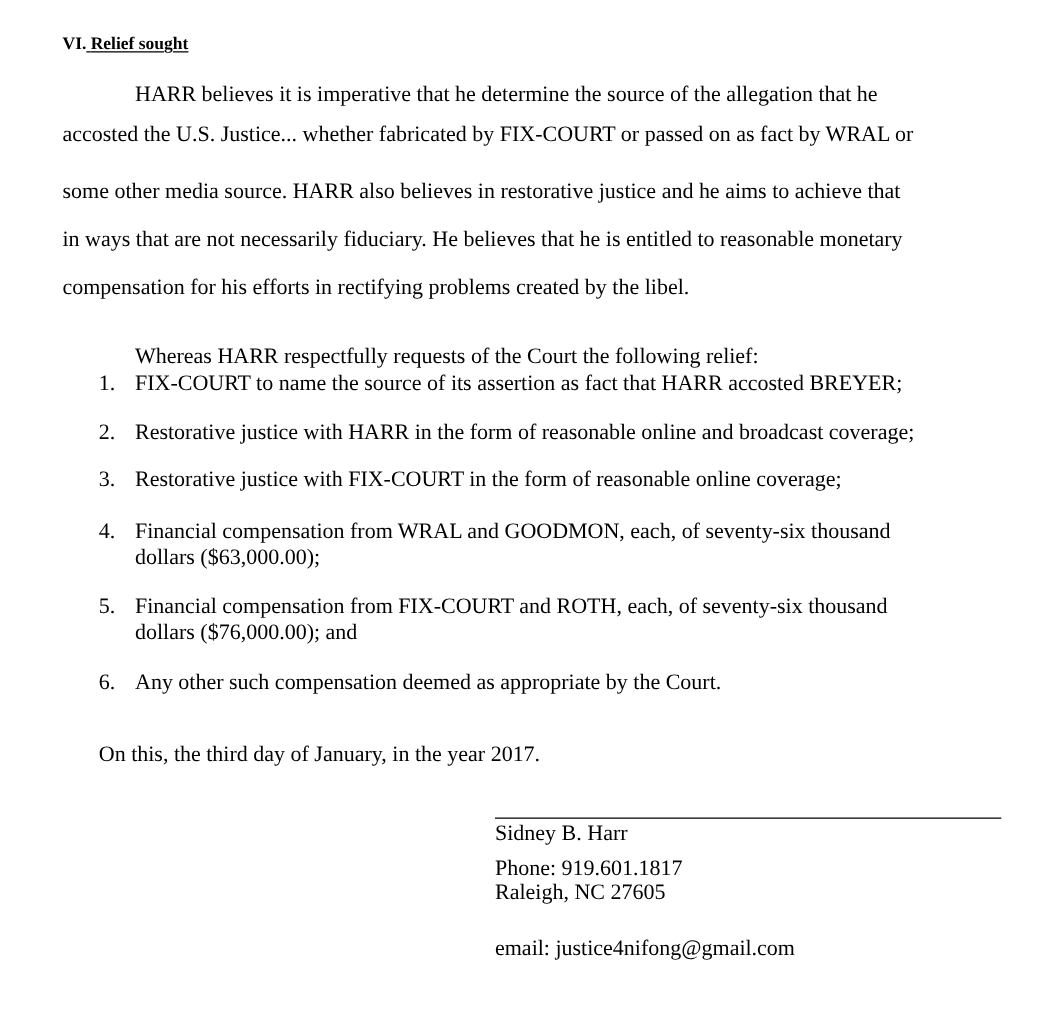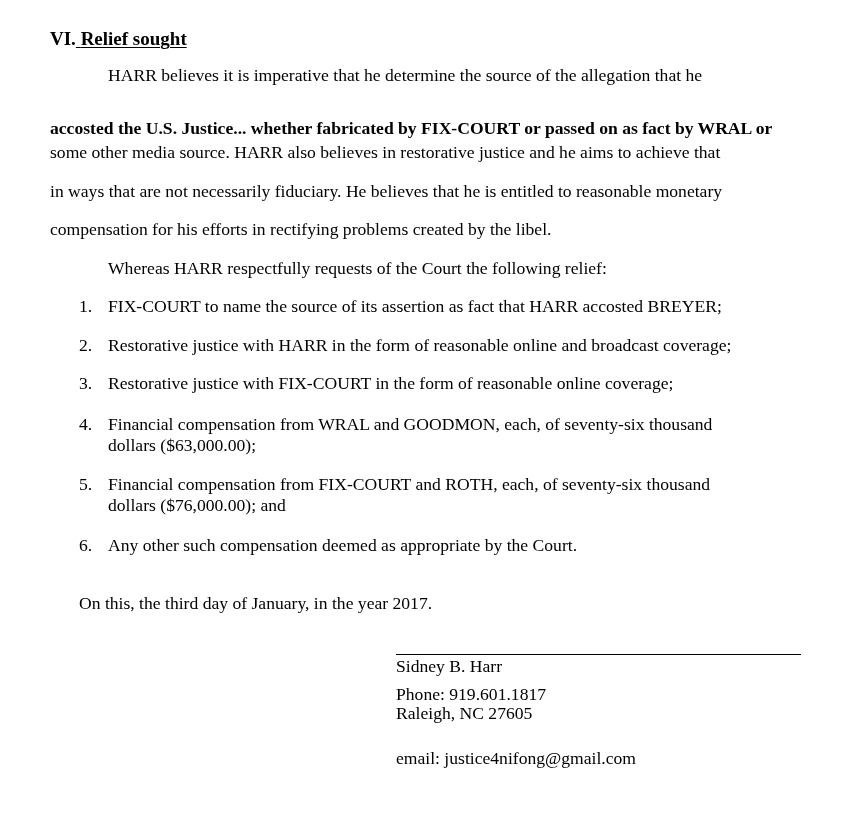--- a/index.html
+++ b/index.html
@@ -14,21 +14,21 @@
       overflow: hidden;
       font-family: "Liberation Serif", serif;
       color: #000000;
       font-size: 17.6px;
     }
     .abs { position: absolute; white-space: nowrap; }
     .heading {
       left: 50px;
       top: 28px;
       font-weight: bold;
-      font-size: 19px;
+      font-size: 14px;
     }
     .heading .title {
       text-decoration: underline;
       text-underline-offset: 2px;
       text-decoration-thickness: 1px;
     }
     .para-line { left: 50px; }
     .indent { left: 108px; }
     .list-num { left: 79px; }
     .list-text { left: 108px; }
@@ -44,26 +44,26 @@
 </head>
 <body>
 
 <div>
 
   <div class="abs heading">
     <span>VI.</span><span class="title">&nbsp;<span>Relief sought</span></span>
   </div>
 
   <div class="abs indent" style="top:65px;">HARR believes it is imperative that he determine the source of the allegation that he</div>
-  <div class="abs para-line" style="top:118px;font-weight:bold;">accosted the U.S. Justice... whether fabricated by FIX-COURT or passed on as fact by WRAL or</div>
+  <div class="abs para-line" style="top:97px;">accosted the U.S. Justice... whether fabricated by FIX-COURT or passed on as fact by WRAL or</div>
   <div class="abs para-line" style="top:142px;">some other media source.  HARR also believes in restorative justice and he aims to achieve that</div>
   <div class="abs para-line" style="top:181px;text-align:right;">in ways that are not necessarily fiduciary.  He believes that he is entitled to reasonable monetary</div>
   <div class="abs para-line" style="top:219px;text-align:center;">compensation for his efforts in rectifying problems created by the libel.</div>
 
-  <div class="abs indent" style="top:258px;text-align:right;">Whereas HARR respectfully requests of the Court the following relief:</div>
+  <div class="abs indent" style="top:274px;text-align:right;">Whereas HARR respectfully requests of the Court the following relief:</div>
 
   <div>
     <div class="abs list-num" style="top:296px;">1.</div>
     <div class="abs list-text" style="top:296px;">FIX-COURT to name the source of its assertion as fact that HARR accosted BREYER;</div>
 
     <div class="abs list-num" style="top:335px;">2.</div>
     <div class="abs list-text" style="top:335px;">Restorative justice with HARR in the form of reasonable online and broadcast coverage;</div>
 
     <div class="abs list-num" style="top:373px;">3.</div>
     <div class="abs list-text" style="top:373px;">Restorative justice with FIX-COURT in the form of reasonable online coverage;</div>

